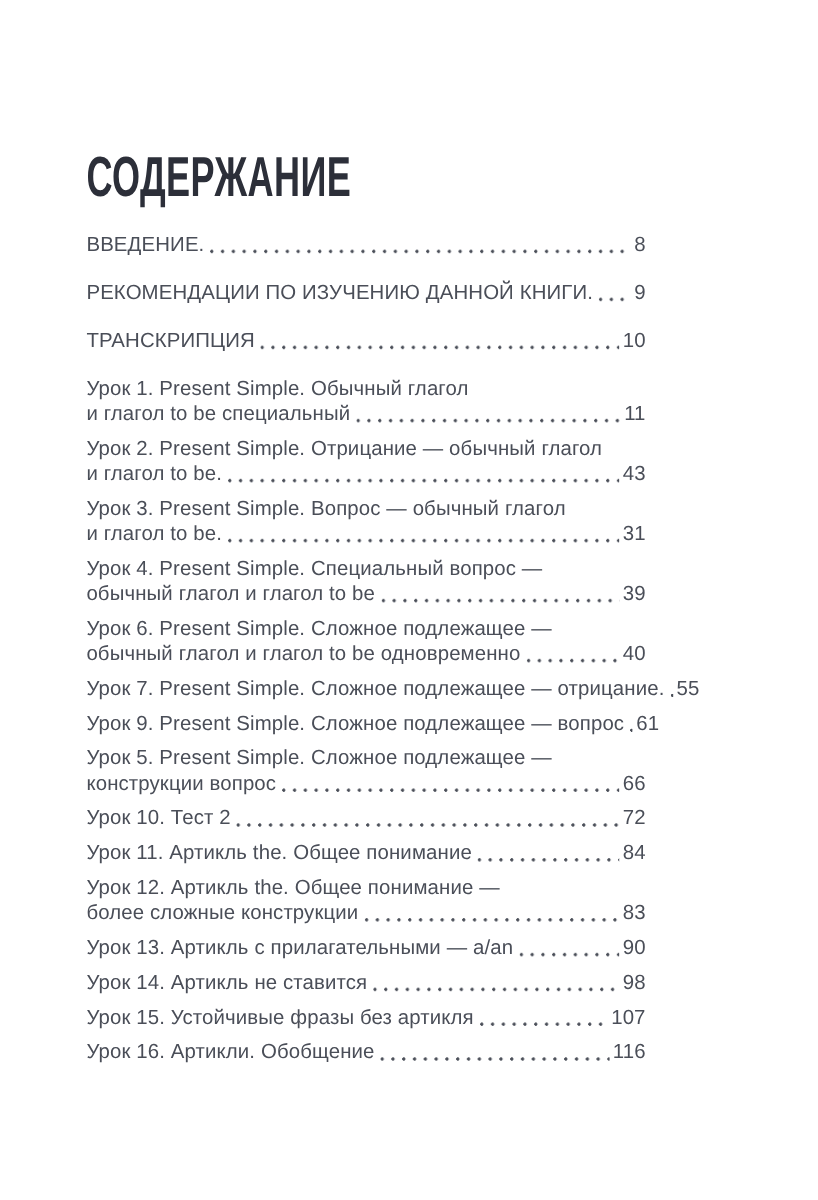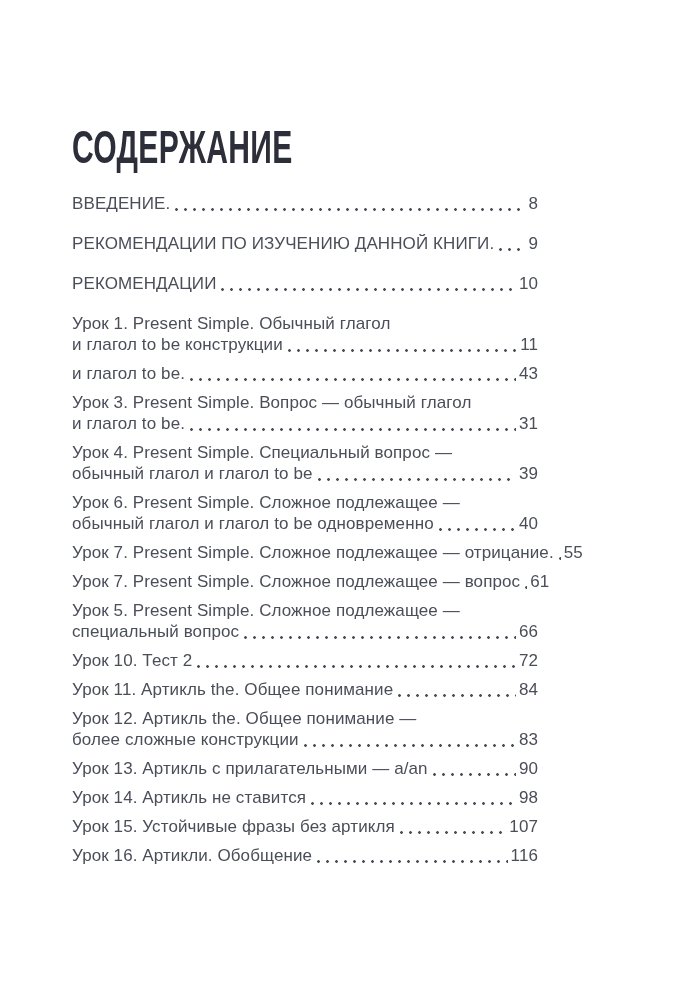--- a/index.html
+++ b/index.html
@@ -76,39 +76,42 @@
       </div>
       <div class="entry">
         <div class="line">
           <span class="txt">РЕКОМЕНДАЦИИ ПО ИЗУЧЕНИЮ ДАННОЙ КНИГИ.</span>
           <span class="leader"></span>
           <span class="num">9</span>
         </div>
       </div>
       <div class="entry">
         <div class="line">
-          <span class="txt">РЕКОМЕНДАЦИИ</span>
+          <span class="txt">ТРАНСКРИПЦИЯ</span>
           <span class="leader"></span>
           <span class="num">10</span>
         </div>
       </div>
     </div>
   <div class="toc-section lessons">
       <div class="entry">
         <div class="line">
           <span class="txt">Урок 1. Present Simple. Обычный глагол</span>
         </div>
         <div class="line">
-          <span class="txt">и глагол to be конструкции</span>
+          <span class="txt">и глагол to be специальный</span>
           <span class="leader"></span>
           <span class="num">11</span>
         </div>
       </div>
       <div class="entry">
         <div class="line">
+          <span class="txt">Урок 2. Present Simple. Отрицание — обычный глагол</span>
+        </div>
+        <div class="line">
           <span class="txt">и глагол to be.</span>
           <span class="leader"></span>
           <span class="num">43</span>
         </div>
       </div>
       <div class="entry">
         <div class="line">
           <span class="txt">Урок 3. Present Simple. Вопрос — обычный глагол</span>
         </div>
         <div class="line">
@@ -139,31 +142,31 @@
       </div>
       <div class="entry">
         <div class="line">
           <span class="txt">Урок 7. Present Simple. Сложное подлежащее — отрицание.</span>
           <span class="leader"></span>
           <span class="num">55</span>
         </div>
       </div>
       <div class="entry">
         <div class="line">
-          <span class="txt">Урок 7. Present Simple. Сложное подлежащее — вопрос</span>
+          <span class="txt">Урок 9. Present Simple. Сложное подлежащее — вопрос</span>
           <span class="leader"></span>
           <span class="num">61</span>
         </div>
       </div>
       <div class="entry">
         <div class="line">
           <span class="txt">Урок 5. Present Simple. Сложное подлежащее —</span>
         </div>
         <div class="line">
-          <span class="txt">специальный вопрос</span>
+          <span class="txt">конструкции вопрос</span>
           <span class="leader"></span>
           <span class="num">66</span>
         </div>
       </div>
       <div class="entry">
         <div class="line">
           <span class="txt">Урок 10. Тест 2</span>
           <span class="leader"></span>
           <span class="num">72</span>
         </div>

